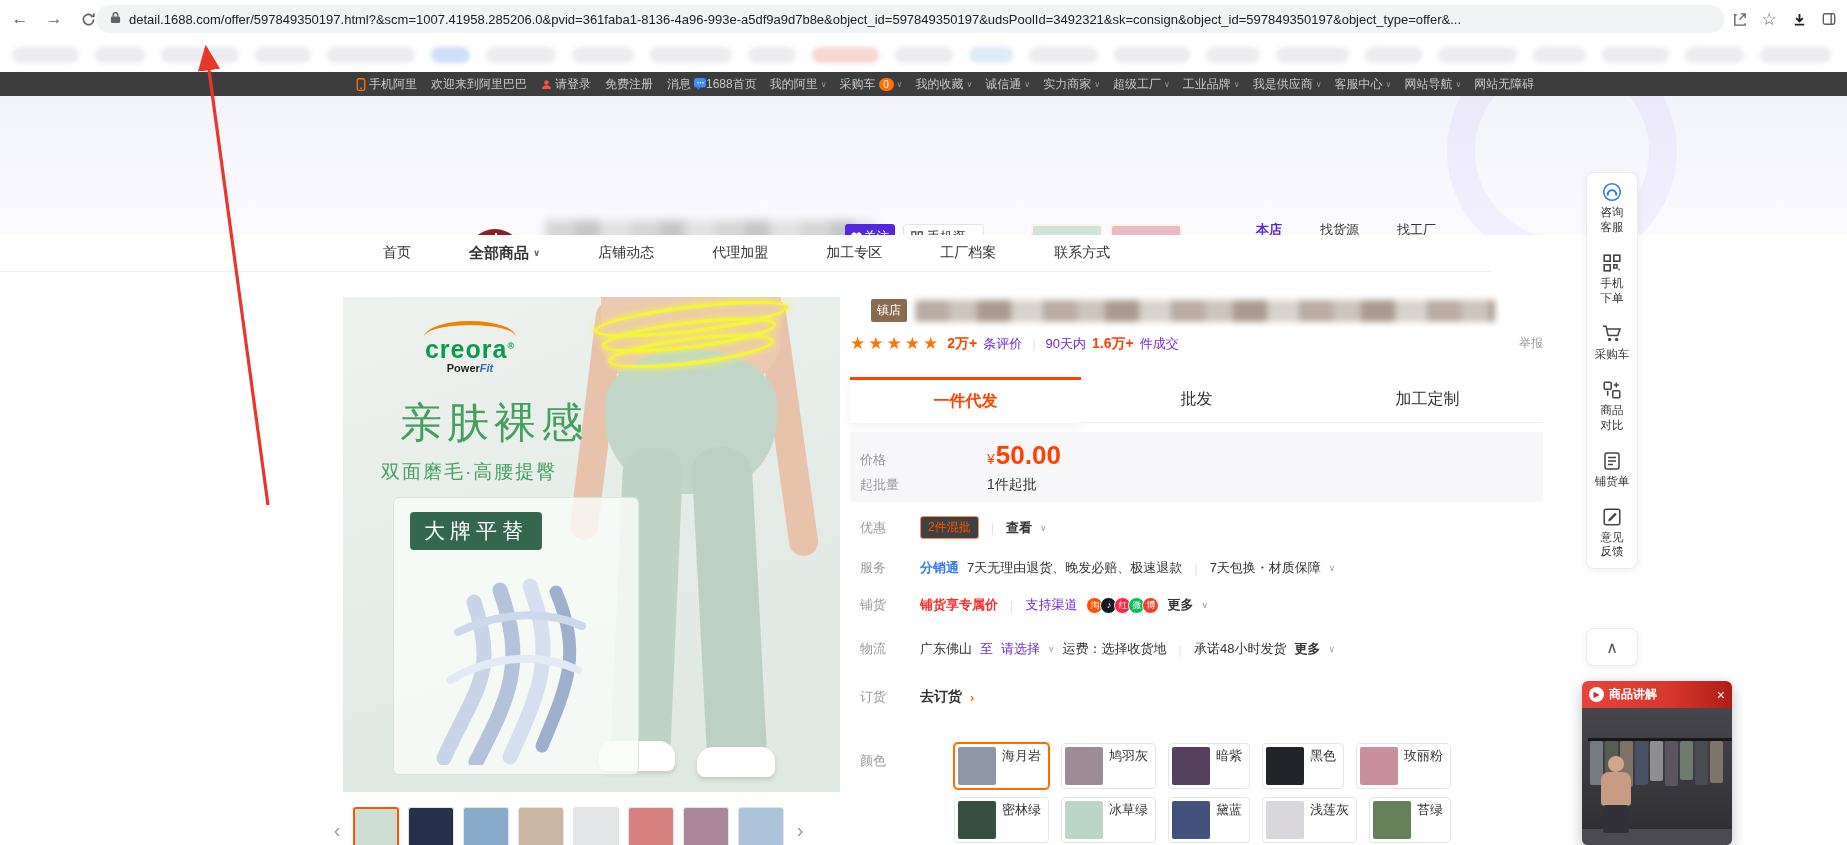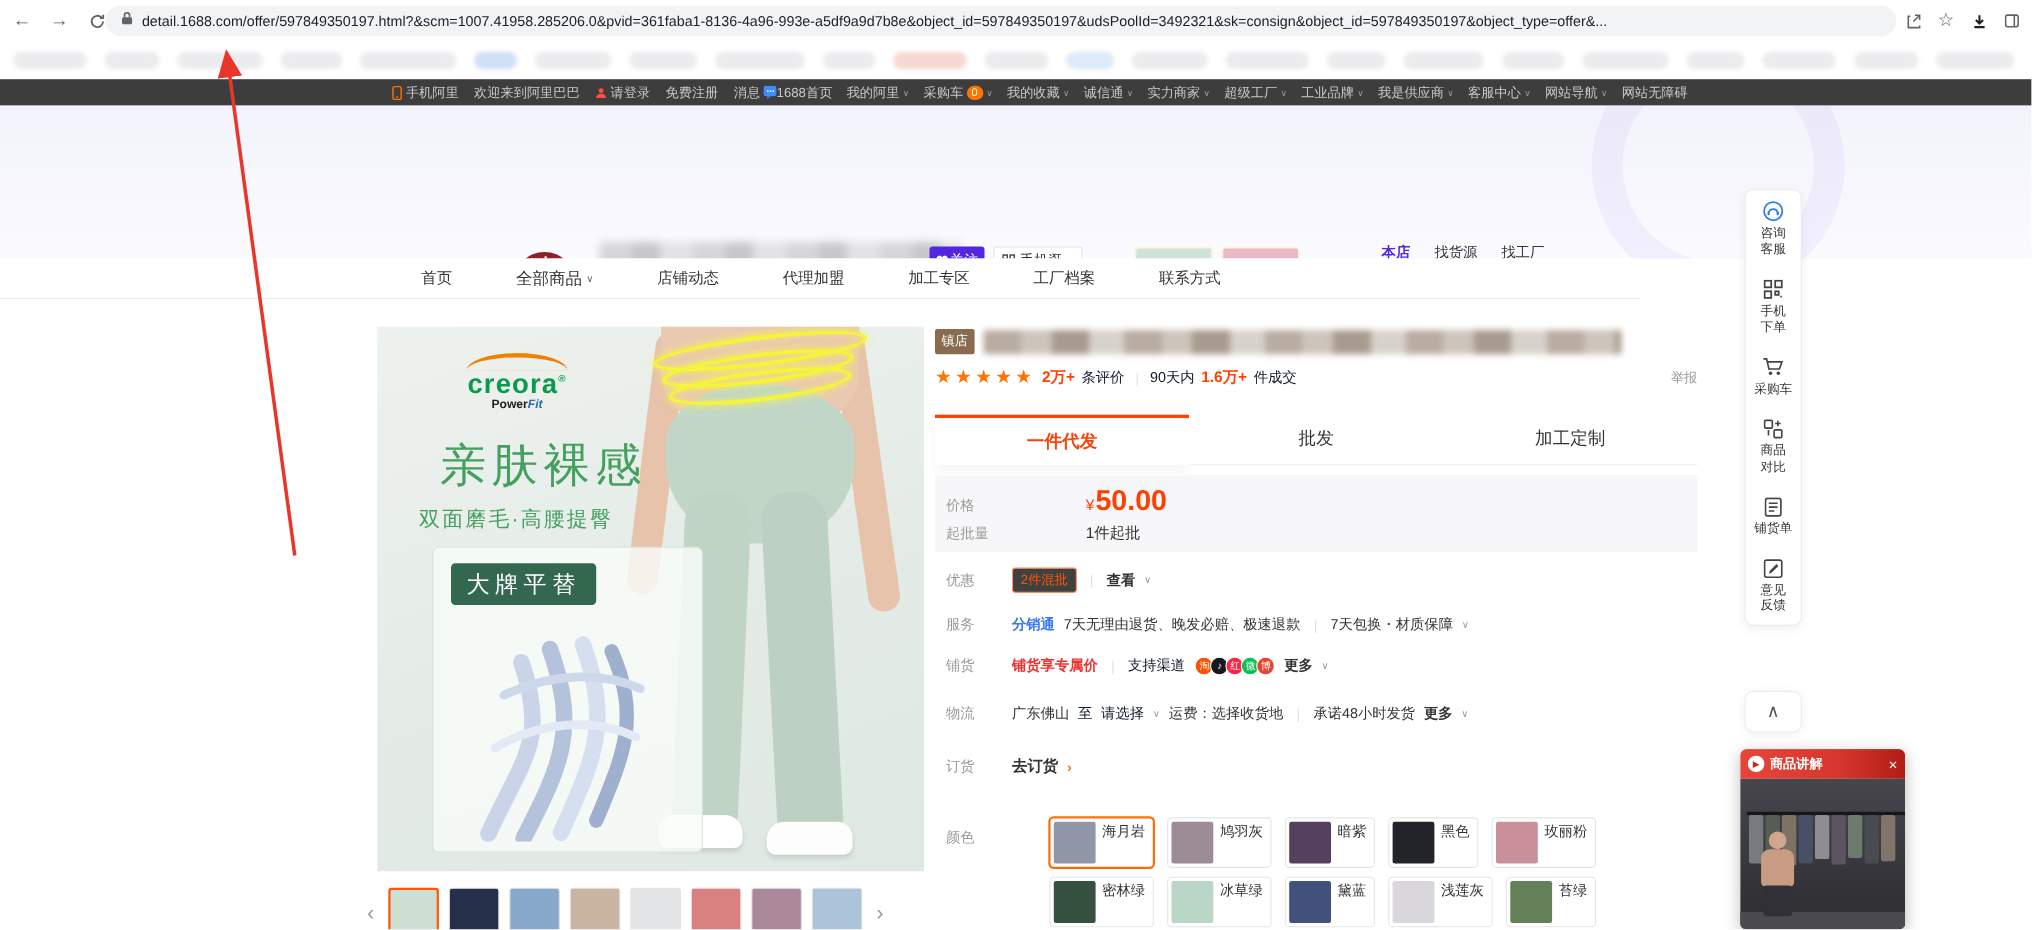--- a/index.html
+++ b/index.html
@@ -44,28 +44,28 @@
   .store-logo { position:absolute; left:467px; top:133px; width:56px; height:56px; border-radius:50%; background:#8e2126; color:#fff; display:flex; align-items:center; justify-content:center; font-size:30px; font-weight:bold; cursor:pointer; }
   .store-logo::after { content:""; position:absolute; top:4px; left:50%; width:2px; height:12px; background:#fff; }
   .name-blur { position:absolute; left:545px; top:124px; width:330px; height:30px; border-radius:4px; filter:blur(4px);
     background:repeating-linear-gradient(90deg,#d6d6d8 0 30px,#c7c7ca 30px 55px,#e3e3e6 55px 85px); }
   .follow-btn { position:absolute; left:845px; top:128px; width:50px; height:26px; background:var(--c-brand_purple); color:#fff; border:none; border-radius:3px; font-size:13px; display:flex; align-items:center; justify-content:center; gap:2px; cursor:pointer; }
   .mobile-btn { position:absolute; left:903px; top:128px; height:26px; padding:0 7px; background:#fff; color:#333; border:1px solid #e4e4ea; border-radius:3px; font-size:13px; display:flex; align-items:center; gap:4px; cursor:pointer; }
   .mobile-btn .arr { font-size:8px; color:#999; }
   .top-products { position:absolute; left:1031px; top:128px; display:flex; gap:7px; }
   .top-card { width:72px; height:68px; background:#fdf3e3; border-radius:4px; padding:2px; cursor:pointer; }
   .top-card .img { width:100%; height:46px; border-radius:2px; }
-  .search-tabs { position:absolute; left:1256px; top:125px; display:flex; gap:22px; font-size:13px; color:#333; }
+  .search-tabs { position:absolute; left:1256px; top:125px; display:flex; gap:38px; font-size:13px; color:#333; }
   .search-tab { cursor:pointer; padding-bottom:3px; }
   .search-tab.active { color:var(--c-brand_purple); font-weight:bold; border-bottom:2px solid var(--c-brand_purple); }
 
   
   .store-nav { position:absolute; left:0; top:235px; width:1491px; height:37px; background:#fff; border-bottom:1px solid #ededf0; display:flex; align-items:center; padding-left:383px; gap:58px; }
   .nav-item { font-size:14px; color:#333; cursor:pointer; display:flex; align-items:center; gap:4px; white-space:nowrap; }
-  .nav-item.active { font-weight:normal; font-size:15px; }
+  .nav-item.active { font-weight:bold; font-size:15px; }
   .nav-item .tb-arrow { font-size:9px; color:#666; }
 
   
   .gallery { position:absolute; left:343px; top:297px; width:497px; height:495px; overflow:hidden; cursor:zoom-in;
     background:linear-gradient(160deg,#eef2ee,#e4ebe6 55%,#dfe8e2); }
   .m-torso { position:absolute; left:258px; top:-6px; width:180px; height:100px; background:#eac9b2; border-radius:0 0 70px 70px/0 0 50px 50px; }
   .m-arm-l { position:absolute; left:240px; top:4px; width:28px; height:240px; background:#e7c3ab; border-radius:14px; transform:rotate(7deg); }
   .m-arm-r { position:absolute; left:430px; top:0; width:29px; height:260px; background:#e7c3ab; border-radius:14px; transform:rotate(-8deg); }
   .m-hips { position:absolute; left:262px; top:52px; width:172px; height:145px; background:#c2d6c8; border-radius:50% 50% 45% 45%/38% 38% 52% 52%; }
   .m-leg-l { position:absolute; left:274px; top:150px; width:60px; height:305px; background:#c0d4c6; border-radius:28px 24px 12px 12px; transform:rotate(2.5deg); }
@@ -89,27 +89,27 @@
 
   
   .thumb-strip { position:absolute; left:330px; top:807px; width:530px; display:flex; align-items:center; gap:9px; }
   .thumb-arrow { font-size:20px; color:#999; cursor:pointer; width:14px; text-align:center; }
   .g-thumb { width:46px; height:46px; border-radius:3px; border:1px solid #e3e3e3; cursor:pointer; }
   .g-thumb.selected { border:2px solid #ff5500; }
 
   
   .detail { position:absolute; left:850px; top:297px; width:693px; }
   .title-row { position:absolute; left:0; top:2px; display:flex; align-items:center; gap:8px; }
-  .title-badge { background:var(--c-badge_brown); color:#fff; font-size:12px; padding:3px 6px; border-radius:2px; white-space:nowrap; }
+  .title-badge { background:var(--c-badge_brown); color:#fff; font-size:12px; padding:3px 6px; border-radius:2px; white-space:nowrap;margin-left:21px; }
   .title-blur { width:580px; height:22px; border-radius:3px; filter:blur(3px);
     background:repeating-linear-gradient(90deg,#b9aca2 0 34px,#cdc4bc 34px 62px,#a89a8e 62px 96px,#d8d2cc 96px 128px); }
   .rating-row { position:absolute; left:0; top:36px; width:693px; display:flex; align-items:center; gap:6px; font-size:13px; }
   .stars { color:var(--c-star_orange); font-size:17px; letter-spacing:3px; }
   .hl { color:var(--c-price_orange); font-weight:bold; font-size:14px; }
-  .mut { color:#0f172a; }
+  .mut { color:#6d28d9; }
   .vsep { color:#e3e3e3; margin:0 4px; }
   .report { margin-left:auto; color:#999; font-size:12px; cursor:pointer; }
   .tabs { position:absolute; left:0; top:80px; width:693px; height:46px; display:flex; }
   .tab { flex:1; display:flex; align-items:center; justify-content:center; font-size:16px; color:#333; background:#fff; border-bottom:1px solid #efefef; cursor:pointer; }
   .tab.active { color:var(--c-price_orange); font-weight:bold; border-bottom:none; border-top:3px solid var(--c-price_orange); box-shadow:0 4px 10px rgba(0,0,0,.05); }
   .price-box { position:absolute; left:0; top:135px; width:693px; height:70px; background:#f7f7f9; }
   .pb-row { position:absolute; left:10px; display:flex; align-items:baseline; }
   .pb-row.r1 { top:10px; } .pb-row.r2 { top:44px; }
   .pb-label { width:127px; font-size:13px; color:#9a9a9a; }
   .currency { color:var(--c-price_orange); font-size:14px; margin-right:1px; }

